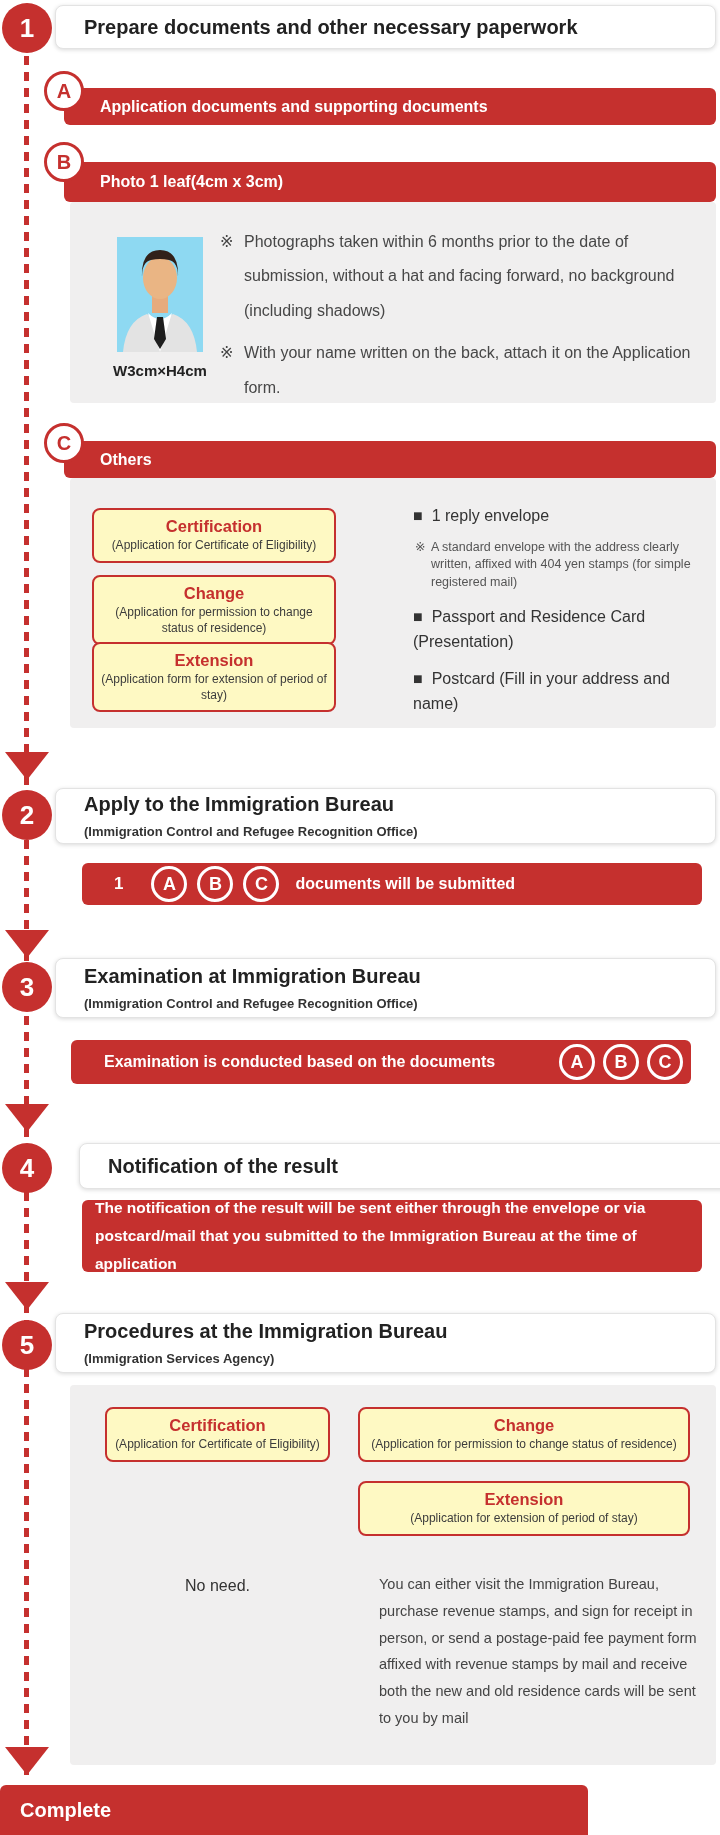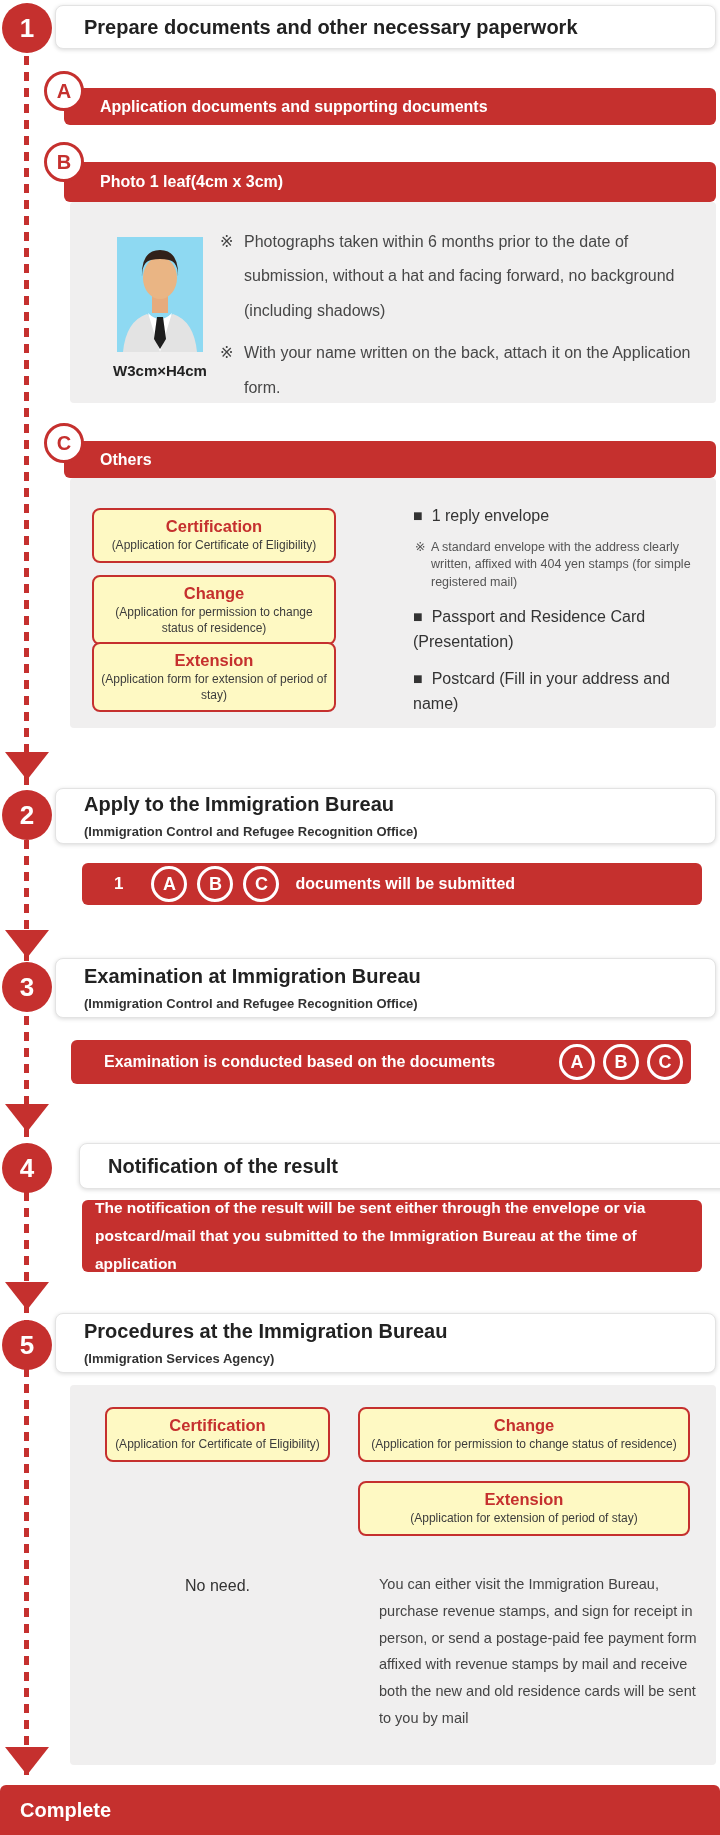--- a/index.html
+++ b/index.html
@@ -52,21 +52,21 @@
   .c-item .sq{margin-right:9px;}
   .c-note{position:relative;font-size:12.5px;color:#555;line-height:1.4;padding-left:16px;margin:-2px 0 14px 2px;}
   .c-note .mark{position:absolute;left:0;top:0;}
 
   .wcircle{width:36px;height:36px;border-radius:50%;background:var(--red);border:3px solid #fff;color:#fff;
     font-weight:700;font-size:18px;display:flex;align-items:center;justify-content:center;box-sizing:border-box;flex:none;}
 
   .noneed{position:absolute;left:35px;top:192px;width:225px;text-align:center;font-size:16px;color:#333;}
   .para{position:absolute;left:293px;top:186px;width:332px;font-size:14.5px;color:#444;line-height:1.85;margin-left:16px;}
 
-  .complete{position:absolute;left:0;top:1785px;width:720px;height:50px;background:var(--red);
+  .complete{position:absolute;left:0;top:1785px;width:588px;height:50px;background:var(--red);
     border-radius:6px 6px 0 0;color:#fff;font-size:20px;font-weight:700;display:flex;align-items:center;
     padding-left:20px;box-sizing:border-box;z-index:1;}
 </style>
 </head>
 <body>
 
 <div id="stage">
 
   <div class="dashline"></div>
   <div class="arrow" style="top:752px;"></div>

